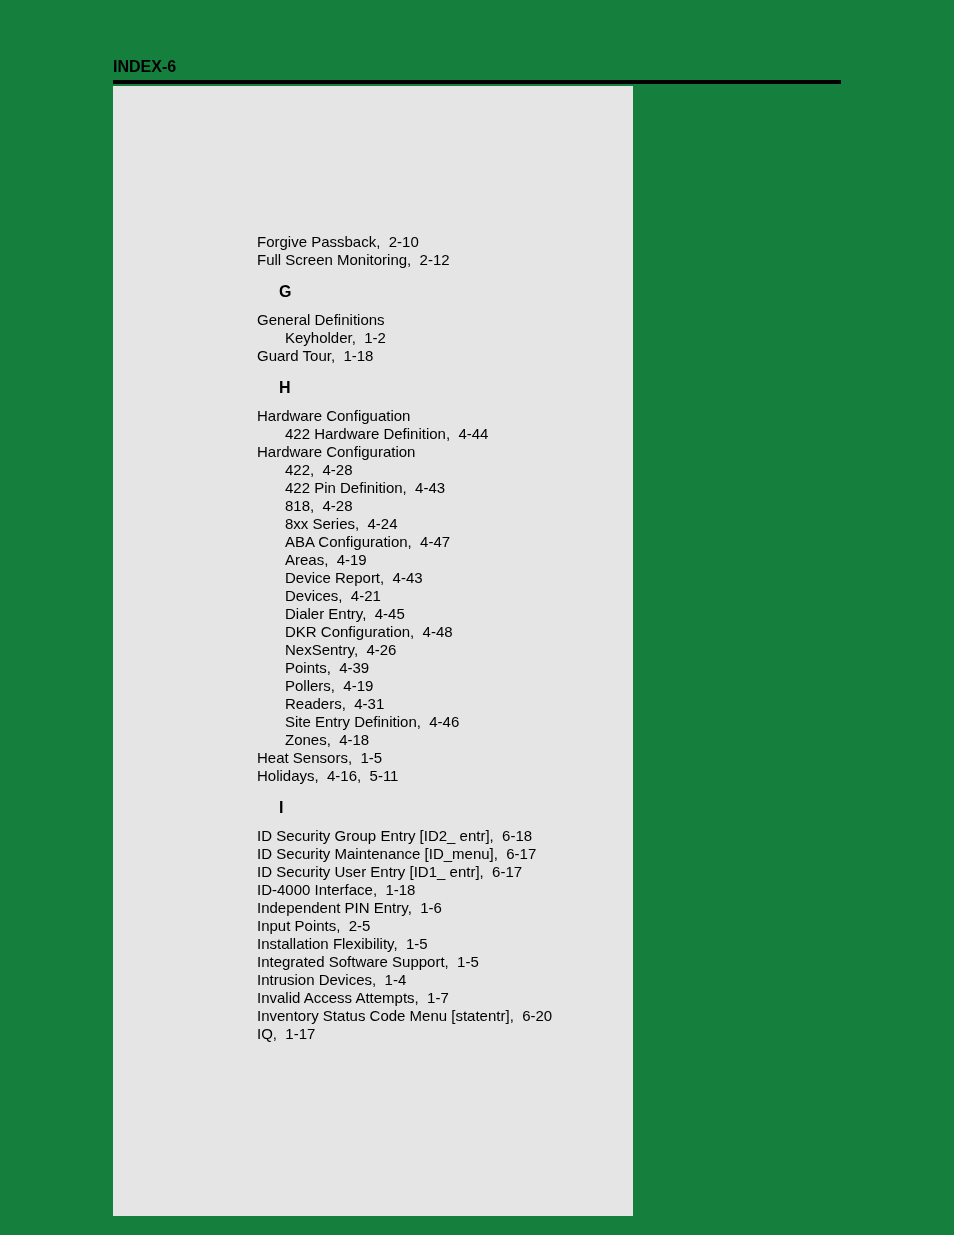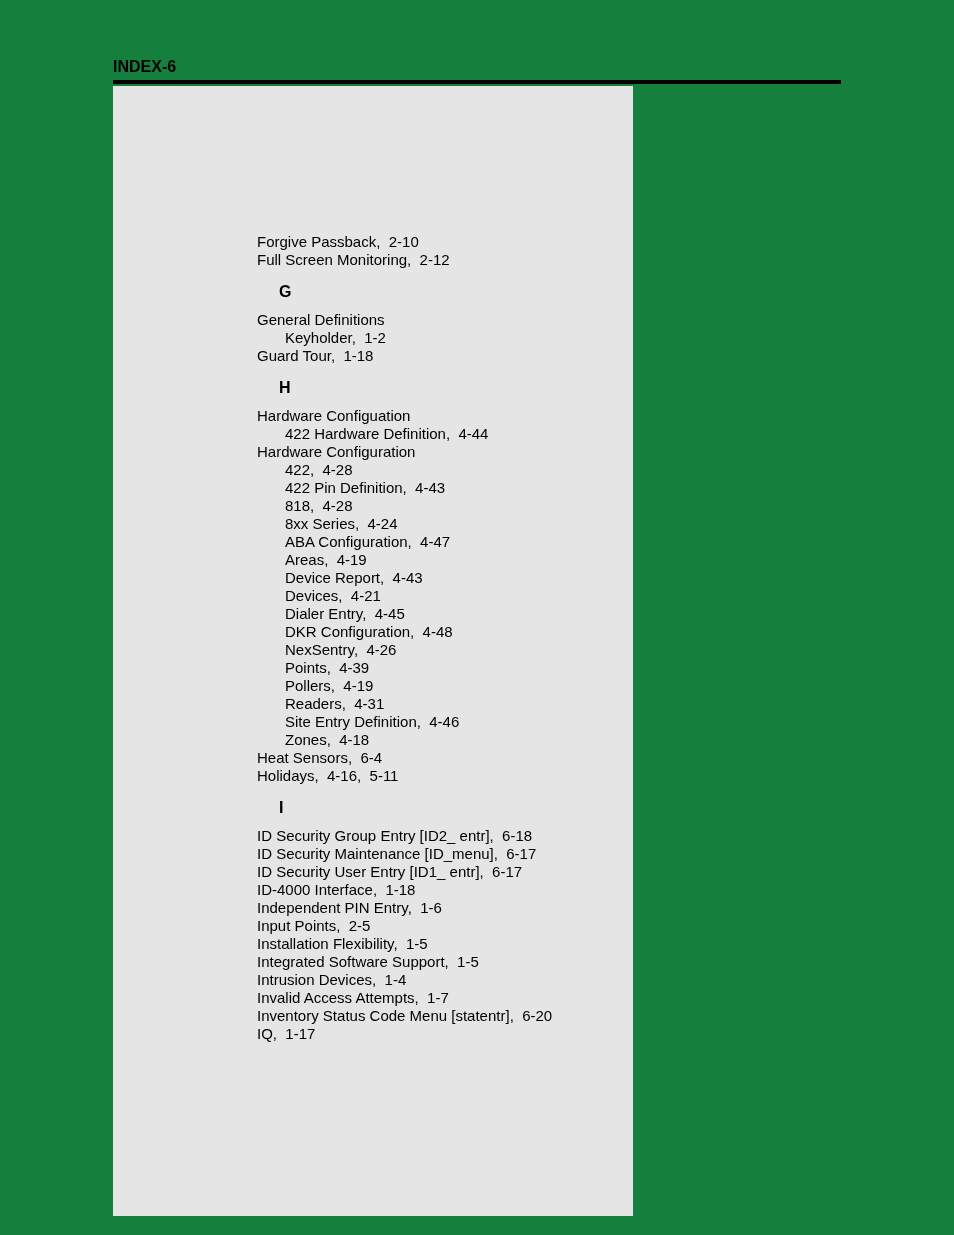--- a/index.html
+++ b/index.html
@@ -102,21 +102,21 @@
       <span class="entry indent">Device Report,  4-43</span>
       <span class="entry indent">Devices,  4-21</span>
       <span class="entry indent">Dialer Entry,  4-45</span>
       <span class="entry indent">DKR Configuration,  4-48</span>
       <span class="entry indent">NexSentry,  4-26</span>
       <span class="entry indent">Points,  4-39</span>
       <span class="entry indent">Pollers,  4-19</span>
       <span class="entry indent">Readers,  4-31</span>
       <span class="entry indent">Site Entry Definition,  4-46</span>
       <span class="entry indent">Zones,  4-18</span>
-      <span class="entry">Heat Sensors,  6-4</span>
+      <span class="entry">Heat Sensors,  1-5</span>
       <span class="entry">Holidays,  4-16,  5-11</span>
     </div>
 
     <div class="section-letter">I</div>
     <div class="block">
       <span class="entry">ID Security Group Entry [ID2_ entr],  6-18</span>
       <span class="entry">ID Security Maintenance [ID_menu],  6-17</span>
       <span class="entry">ID Security User Entry [ID1_ entr],  6-17</span>
       <span class="entry">ID-4000 Interface,  1-18</span>
       <span class="entry">Independent PIN Entry,  1-6</span>

